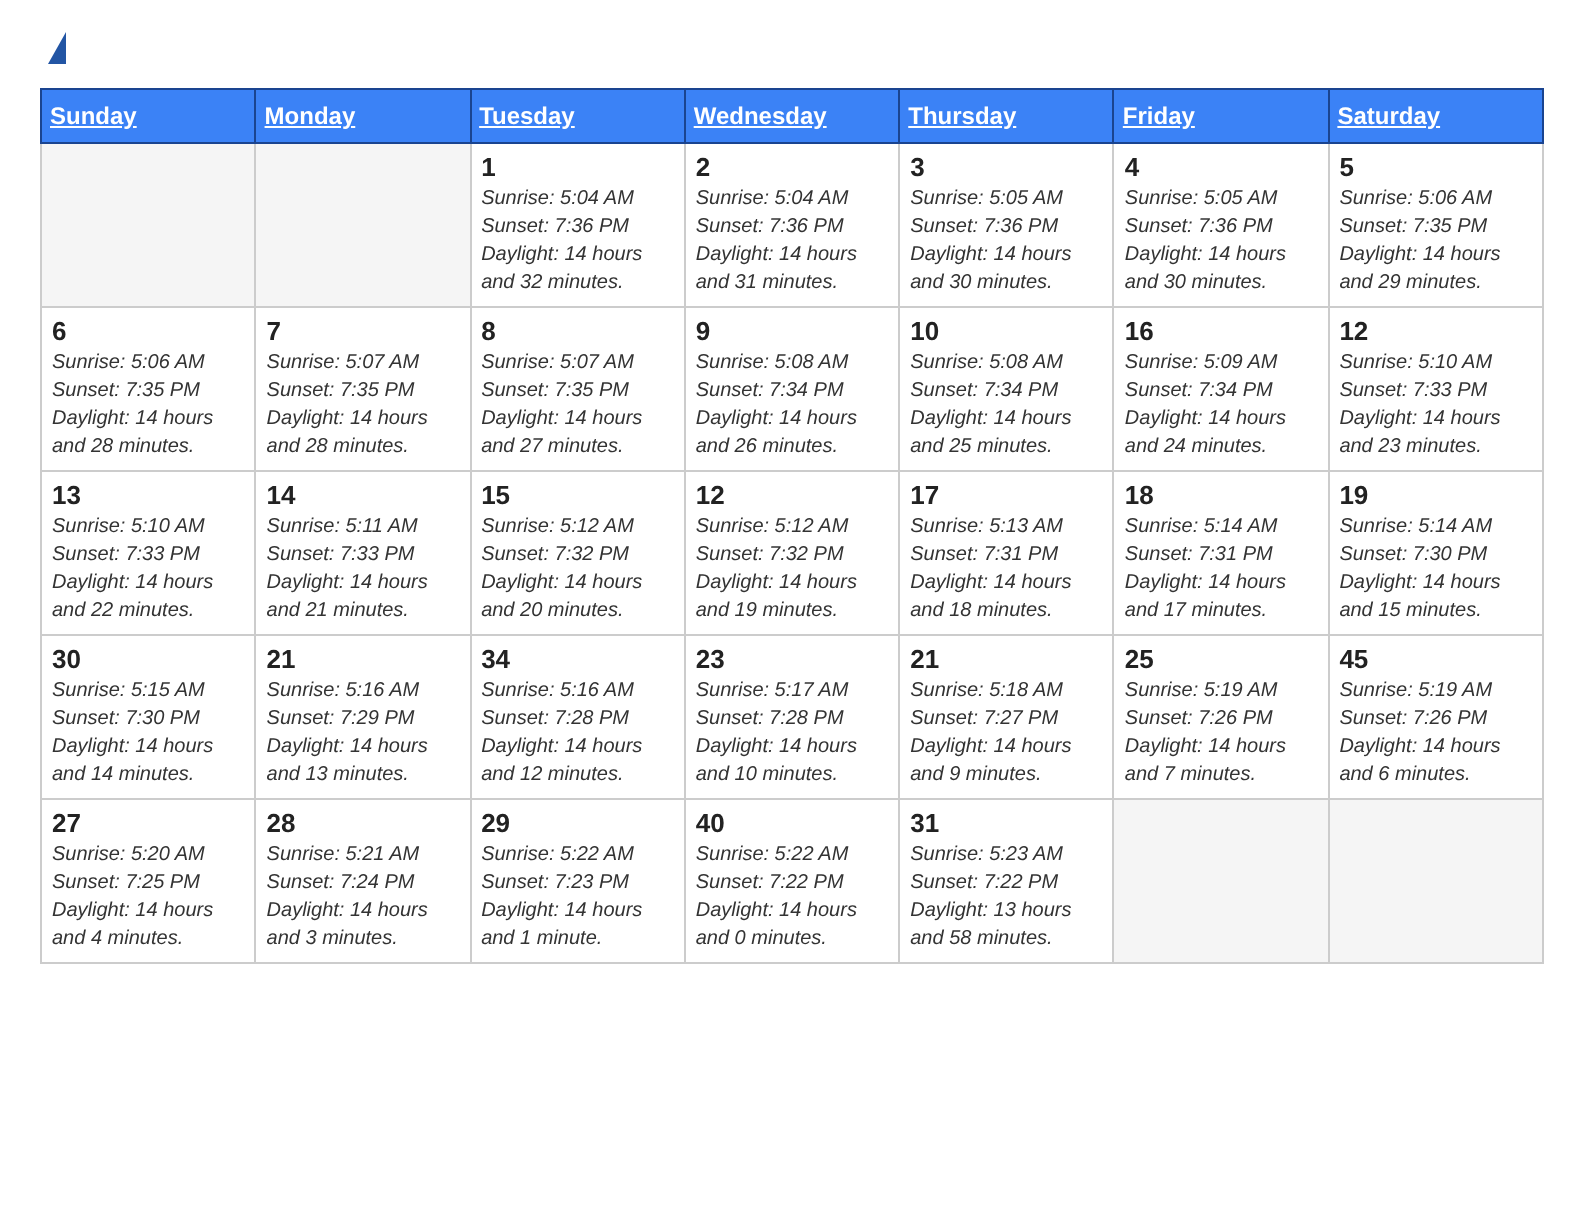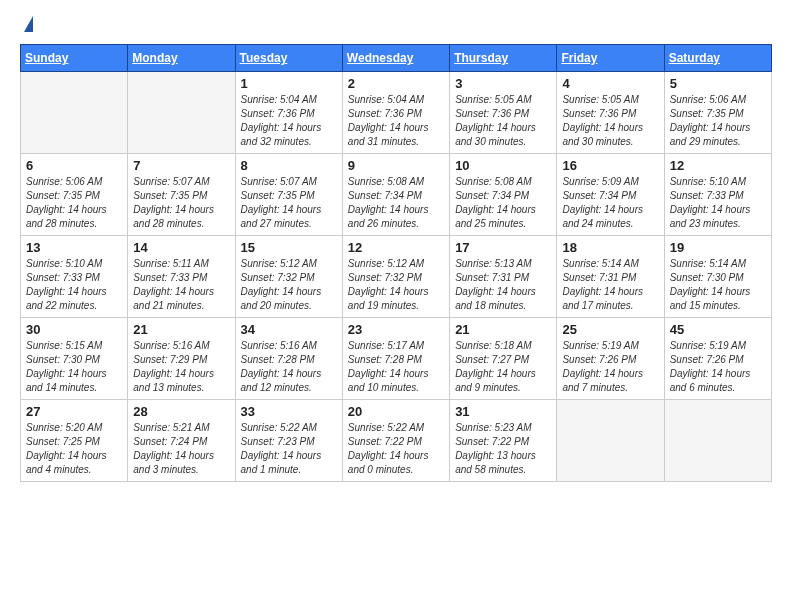--- a/index.html
+++ b/index.html
@@ -235,25 +235,25 @@
       <tr>
         <td>
           <span class="day-num">27</span>
           <div class="cell-text">Sunrise: 5:20 AM<br>Sunset: 7:25 PM<br>Daylight: 14 hours and 4 minutes.</div>
         </td>
         <td>
           <span class="day-num">28</span>
           <div class="cell-text">Sunrise: 5:21 AM<br>Sunset: 7:24 PM<br>Daylight: 14 hours and 3 minutes.</div>
         </td>
         <td>
-          <span class="day-num">33</span>
+          <span class="day-num">29</span>
           <div class="cell-text">Sunrise: 5:22 AM<br>Sunset: 7:23 PM<br>Daylight: 14 hours and 1 minute.</div>
         </td>
         <td>
-          <span class="day-num">20</span>
+          <span class="day-num">40</span>
           <div class="cell-text">Sunrise: 5:22 AM<br>Sunset: 7:22 PM<br>Daylight: 14 hours and 0 minutes.</div>
         </td>
         <td>
           <span class="day-num">31</span>
           <div class="cell-text">Sunrise: 5:23 AM<br>Sunset: 7:22 PM<br>Daylight: 13 hours and 58 minutes.</div>
         </td>
         <td class="empty"></td>
         <td class="empty"></td>
       </tr>
     </tbody>

